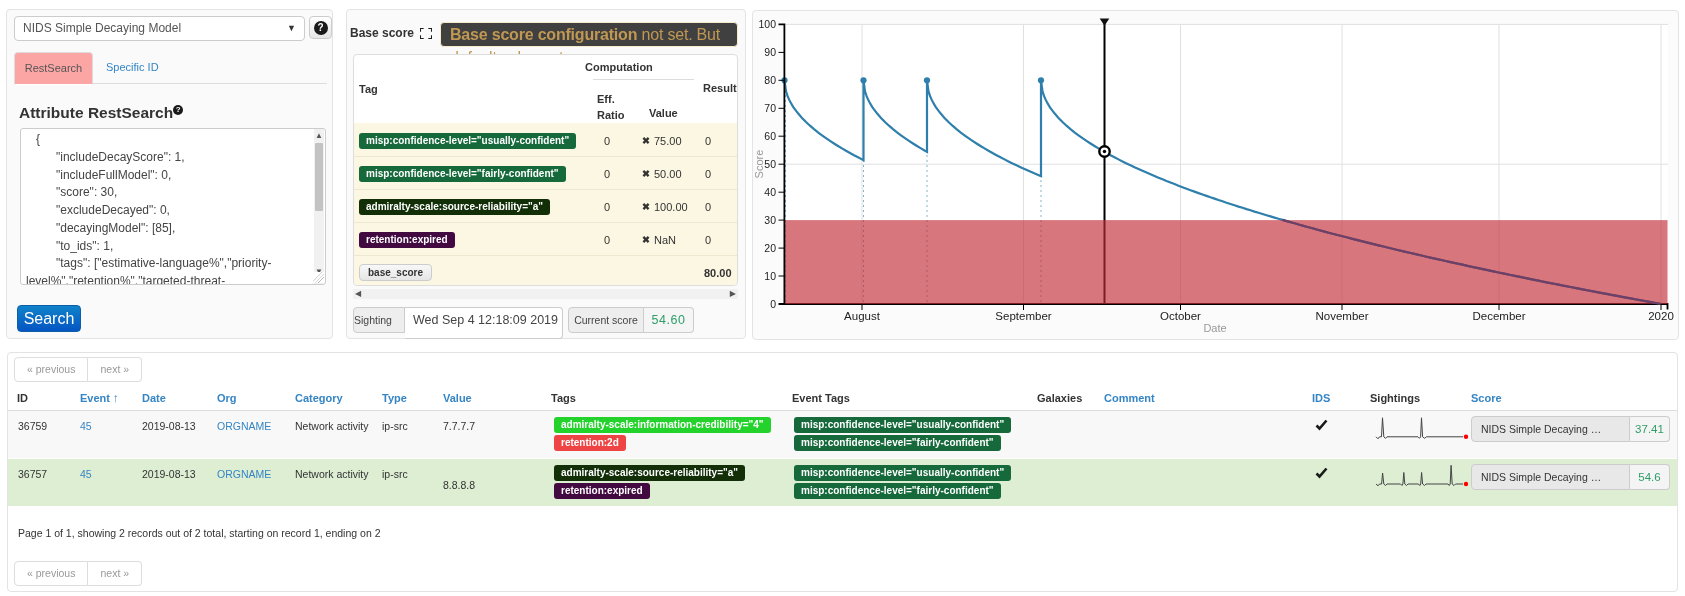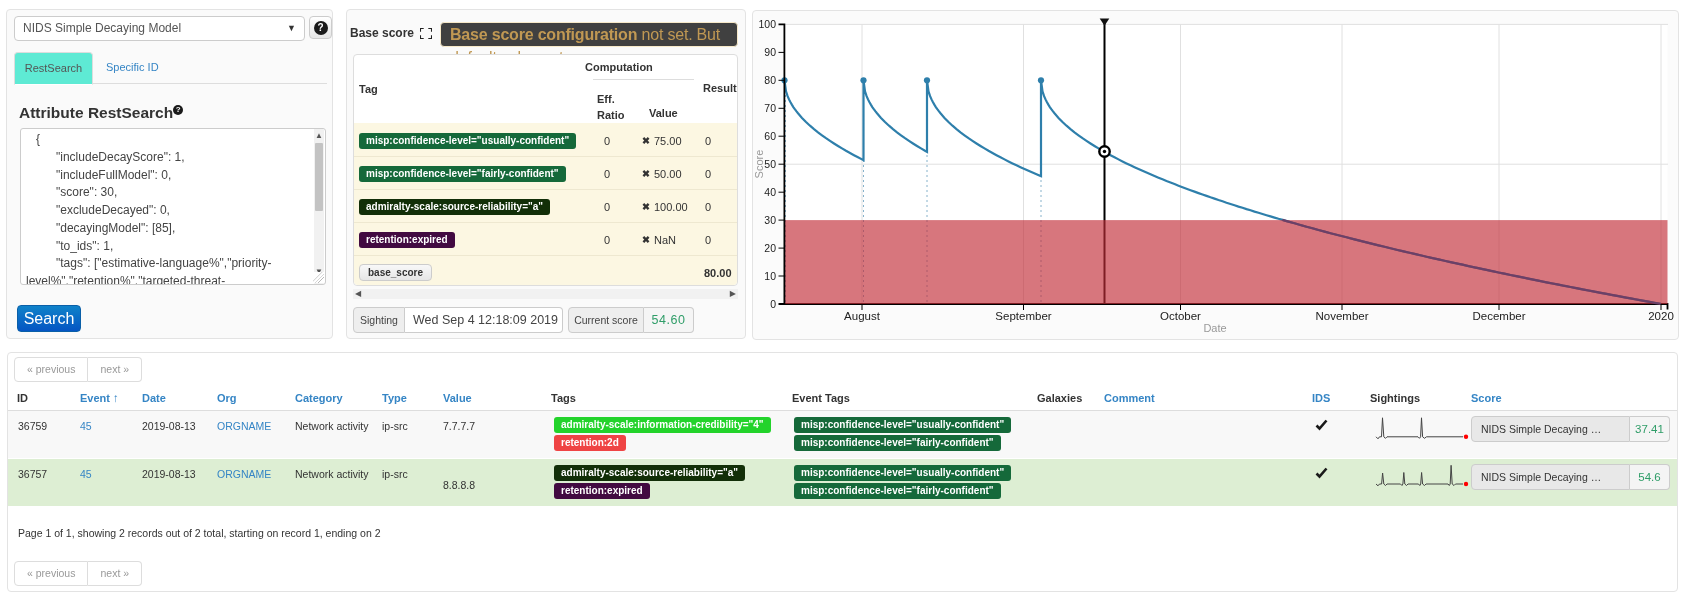--- a/index.html
+++ b/index.html
@@ -18,21 +18,21 @@
 
   <div class="abs" style="left:7px; top:6px; width:291px; height:25px; background:#fff; border:1px solid #ccc; border-radius:4px; font-size:12px; color:#555; line-height:23px; padding-left:8px;">NIDS Simple Decaying Model
     <span class="abs" style="right:8px; top:0; color:#333; font-size:9px;">▼</span>
   </div>
 
   <div class="abs" style="left:302px; top:6px; width:23px; height:23px; background:linear-gradient(#ffffff,#e6e6e6); border:1px solid #ccc; border-radius:4px; text-align:center;">
     <span style="display:inline-block; width:14px; height:14px; margin-top:4px; background:#1a1a1a; color:#fff; border-radius:50%; font-size:10px; font-weight:bold; line-height:14px;">?</span>
   </div>
 
   <div class="abs" style="left:7px; top:42px; width:313px; height:32px; border-bottom:1px solid #ddd;"></div>
-  <div class="abs" style="left:7px; top:42px; width:79px; height:33px; background:#5eead4; border:1px solid #ddd; border-bottom:1px solid #fff; border-radius:4px 4px 0 0; text-align:center; font-size:11px; color:#555; line-height:31px;">RestSearch</div>
+  <div class="abs" style="left:7px; top:42px; width:79px; height:33px; background:#fca5a5; border:1px solid #ddd; border-bottom:1px solid #fff; border-radius:4px 4px 0 0; text-align:center; font-size:11px; color:#555; line-height:31px;">RestSearch</div>
   <div class="abs lnk" style="left:99px; top:42px; height:32px; font-size:11px; line-height:31px;">Specific ID</div>
 
   <div class="abs" style="left:12px; top:94px; font-size:15.5px; font-weight:bold; color:#333;">Attribute RestSearch<span style="display:inline-block; width:10px; height:10px; background:#1a1a1a; color:#fff; border-radius:50%; font-size:8px; font-weight:bold; line-height:10px; text-align:center; vertical-align:super;">?</span></div>
 
   <div class="abs" style="left:13px; top:118px; width:306px; height:157px; background:#fff; border:1px solid #ccc; border-radius:3px; overflow:hidden;">
     <div class="abs" style="left:5px; top:2px; width:288px; font-size:12px; line-height:17.75px; color:#444; white-space:pre-wrap;">   {
          "includeDecayScore": 1,
          "includeFullModel": 0,
          "score": 30,
          "excludeDecayed": 0,
@@ -100,22 +100,22 @@
 
     <span class="abs" style="left:5px; top:209px; background:linear-gradient(#f8f8f8,#e6e6e6); border:1px solid #ccc; border-radius:4px; font-size:10px; font-weight:bold; color:#333; padding:2px 8px;">base_score</span>
     <span class="abs" style="left:350px; top:212px; font-size:11px; font-weight:bold;">80.00</span>
   </div>
 
   <div class="abs" style="left:6px; top:279px; width:385px; height:10px; background:#f1f1f1;">
     <span class="abs" style="left:2px; top:0; font-size:8px; color:#555; line-height:10px;">◀</span>
     <span class="abs" style="right:2px; top:0; font-size:8px; color:#555; line-height:10px;">▶</span>
   </div>
 
-  <div class="abs" style="left:6px; top:297px; height:26px; width:52px; background:#eee; border:1px solid #ccc; border-radius:4px 0 0 4px; font-size:10.5px; color:#444; line-height:24px; text-align:center;">Sighting</div>
-  <div class="abs" style="left:58px; top:297px; height:26px; width:158px; background:#fff; border:1px solid #ccc; border-left:none; border-radius:0 4px 4px 0; font-size:12.5px; color:#444; line-height:24px; padding-left:8px;">Wed Sep 4 12:18:09 2019</div>
+  <div class="abs" style="left:6px; top:297px; height:26px; width:52px; background:#eee; border:1px solid #ccc; border-radius:4px 0 0 4px; font-size:10.5px; color:#444; line-height:24px; text-align:left;">Sighting</div>
+  <div class="abs" style="left:58px; top:297px; height:32px; width:158px; background:#fff; border:1px solid #ccc; border-left:none; border-radius:0 4px 4px 0; font-size:12.5px; color:#444; line-height:24px; padding-left:8px;">Wed Sep 4 12:18:09 2019</div>
   <div class="abs" style="left:221px; top:297px; height:26px; width:76px; background:#eee; border:1px solid #ccc; border-radius:4px 0 0 4px; font-size:10.5px; color:#444; line-height:24px; text-align:center;">Current score</div>
   <div class="abs" style="left:297px; top:297px; height:26px; width:50px; background:#f5f5f5; border:1px solid #ccc; border-left:none; border-radius:0 4px 4px 0; font-size:12.5px; color:#2f9d68; line-height:24px; text-align:center; letter-spacing:0.5px;">54.60</div>
 </div>
 
 <div class="panel" style="left:752px; top:10px; width:927px; height:330px; background:#fbfbfb;">
 <svg class="abs" style="left:0;top:0;" width="925" height="328" viewBox="752 10 925 328">
 
   <rect x="783.5" y="23.4" width="883" height="279.6" fill="#ffffff"></rect>
 
   <g stroke="#e0e0e0" stroke-width="1">

